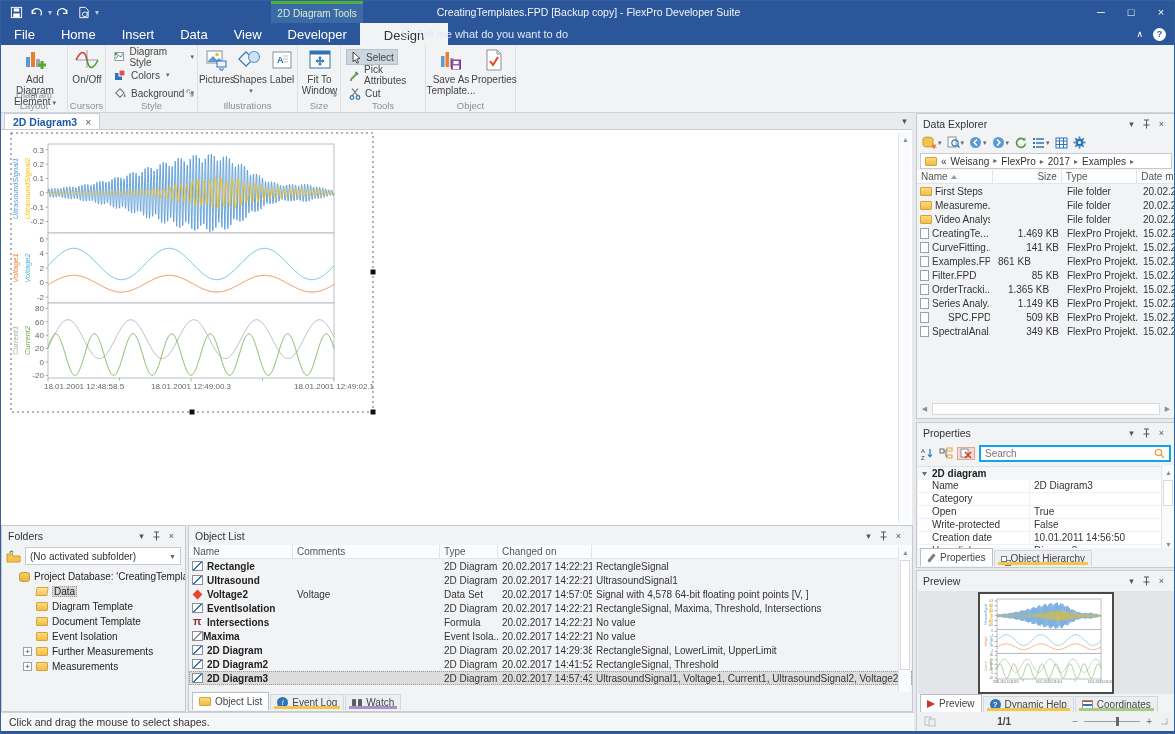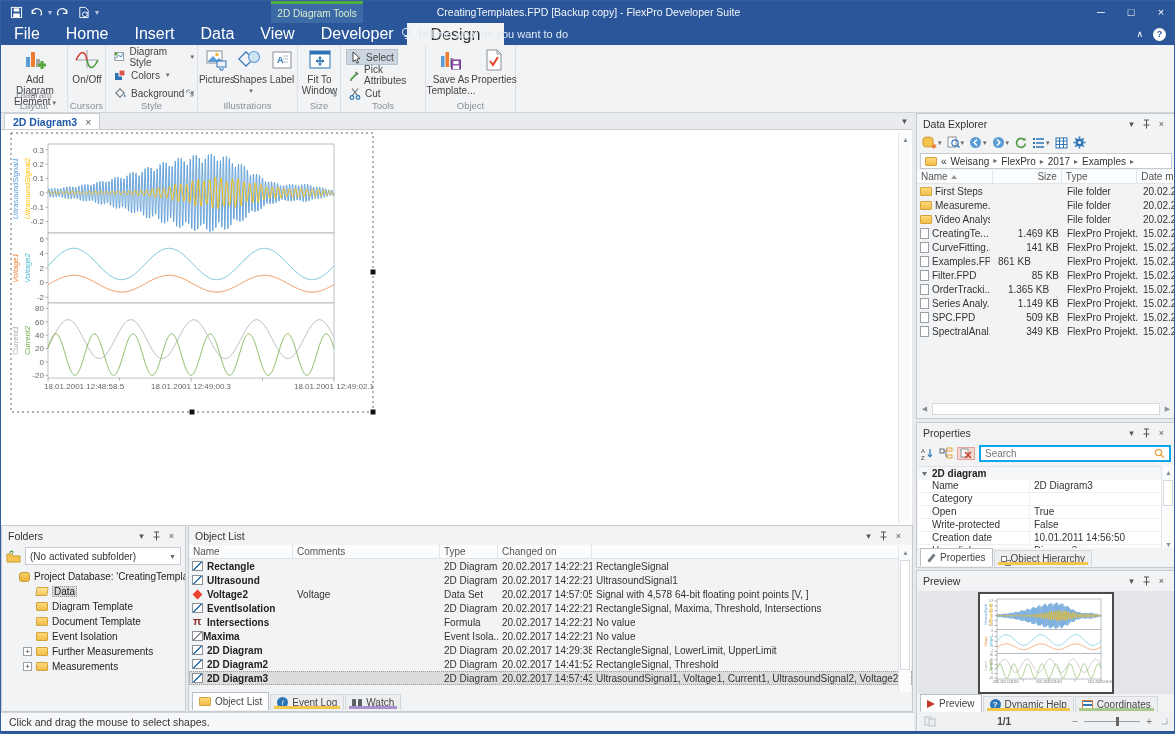--- a/index.html
+++ b/index.html
@@ -11,21 +11,21 @@
 .titlebar{left:0;top:0;width:1175px;height:22px;background:#2b579a;color:#fff;display:flex;align-items:center}
 .qat{display:flex;align-items:center;gap:2px;padding-left:6px}
 .qbtn{width:18px;height:18px;display:flex;align-items:center;justify-content:center;color:#fff}
 .qsep{color:#b9c6dd;font-size:8px;margin-left:1px}
 .wtitle{position:absolute;left:0;right:0;top:0;height:22px;display:flex;align-items:center;justify-content:center;font-size:10.5px;color:#f2f5fa;pointer-events:none}
 .wctl{position:absolute;right:0;top:0;display:flex}
 .wc{width:30px;height:22px;display:flex;align-items:center;justify-content:center;color:#fff;font-size:11px}
 .ctxhdr{position:absolute;left:270px;top:0;width:92px;height:22px;background:#3b6aa6;border-top:3px solid #4db03a;display:flex;align-items:center;justify-content:center;font-size:10px;color:#d9eecf}
 
 .tabrow{left:0;top:22px;width:1175px;height:22px;background:#2b579a;display:flex;align-items:stretch;color:#fff}
-.rtab{padding:0 13px;display:flex;align-items:center;font-size:16px;cursor:default}
+.rtab{padding:0 13px;display:flex;align-items:center;font-size:13px;cursor:default}
 .rtab.active{background:#f2f3f5;color:#333;padding:12px 24px}
 .tellme{display:flex;align-items:center;gap:6px;margin-left:20px;color:#dfe8f5;font-size:11px}
 .tabrow-right{position:absolute;right:8px;top:22px;height:22px;display:flex;align-items:center;gap:10px;color:#fff}
 .helpdot{width:13px;height:13px;border-radius:50%;background:#fff;color:#2b579a;font-size:9px;font-weight:bold;display:flex;align-items:center;justify-content:center}
 
 .ribbon{left:0;top:44px;width:1175px;height:68px;background:#f2f3f5;border-bottom:1px solid #d0d5da}
 .grp{position:absolute;top:0;height:67px;border-right:1px solid #dcdfe3}
 .glabel{position:absolute;bottom:1px;left:0;right:0;text-align:center;font-size:9.5px;color:#8a9097}
 .bigbtn{position:absolute;top:3px;display:flex;flex-direction:column;align-items:center;background:none;border:0;font-family:inherit;font-size:10px;color:#444;line-height:11px;text-align:center}
 .bigbtn .bl{margin-top:2px}
@@ -620,21 +620,21 @@
         <div class="lrow">
           <div style="width:77px;display:flex;align-items:center;gap:3px;padding-left:3px">
             <span data-icon="file"></span>
             <span style="overflow:hidden;white-space:nowrap">Series Analy...</span>
           </div>
           <div style="width:69px;text-align:right">1.149 KB</div>
           <div style="width:76px">FlexPro Projekt...</div>
           <div style="width:38px">15.02.2017</div>
         </div>
         <div class="lrow">
-          <div style="width:77px;display:flex;align-items:flex-start;gap:3px;padding-left:3px">
+          <div style="width:77px;display:flex;align-items:flex-start;gap:19px;padding-left:3px">
             <span data-icon="file"></span>
             <span style="overflow:hidden;white-space:nowrap">SPC.FPD</span>
           </div>
           <div style="width:69px;text-align:right">509 KB</div>
           <div style="width:76px">FlexPro Projekt...</div>
           <div style="width:38px">15.02.2017</div>
         </div>
         <div class="lrow">
           <div style="width:77px;display:flex;align-items:center;gap:3px;padding-left:3px">
             <span data-icon="file"></span>

